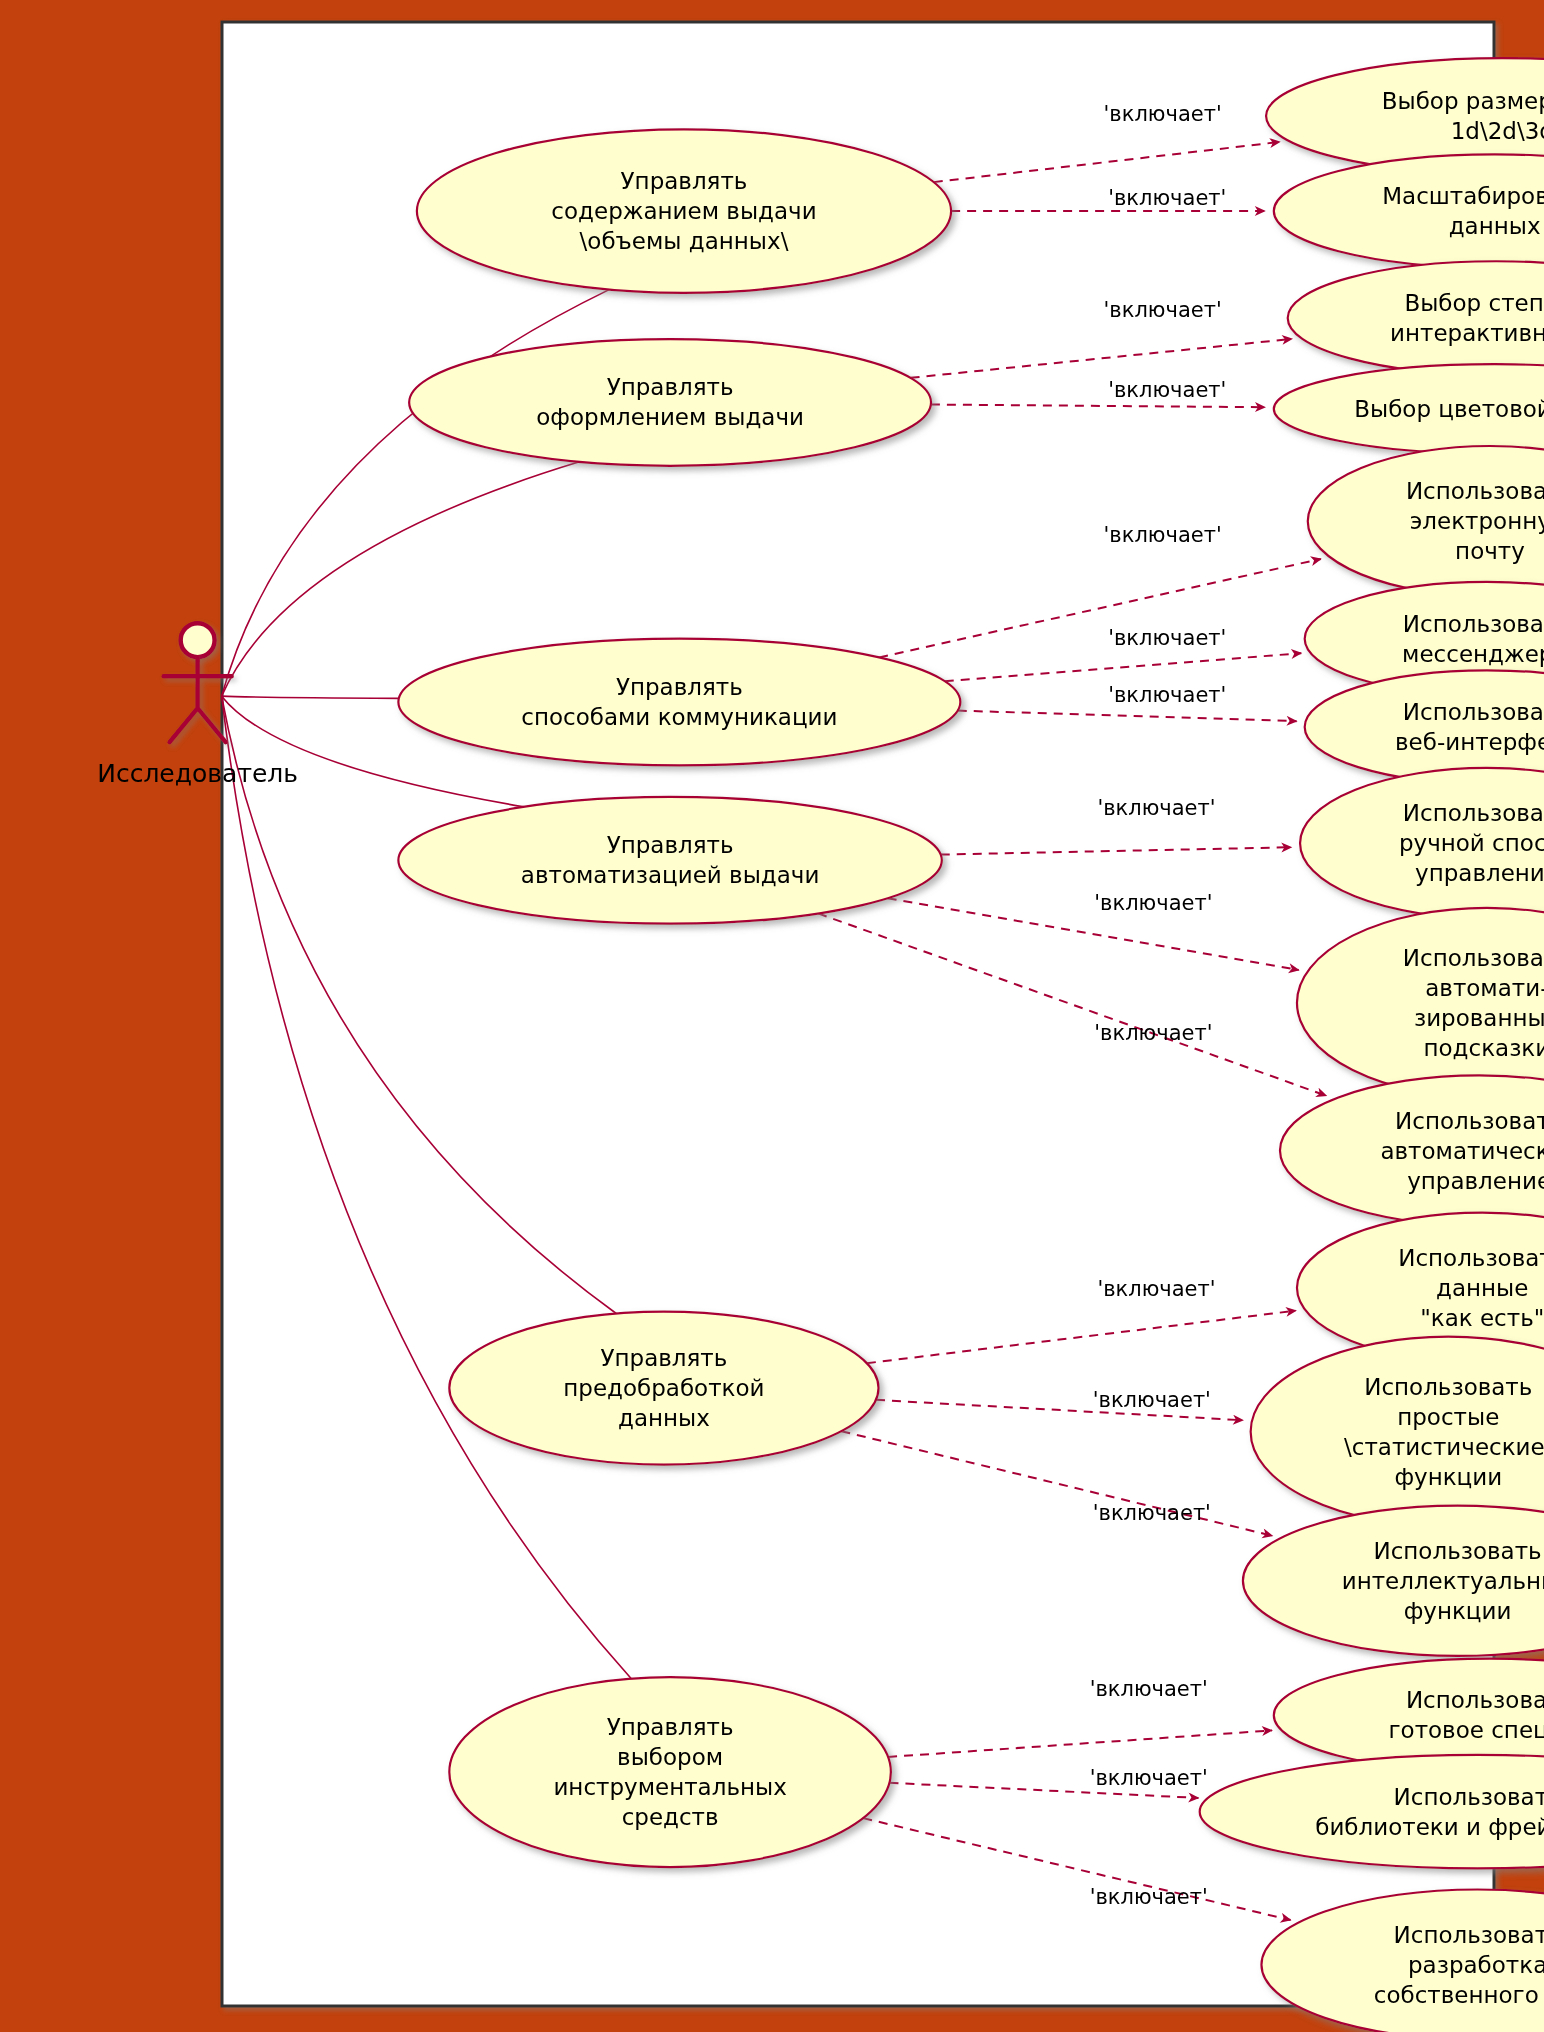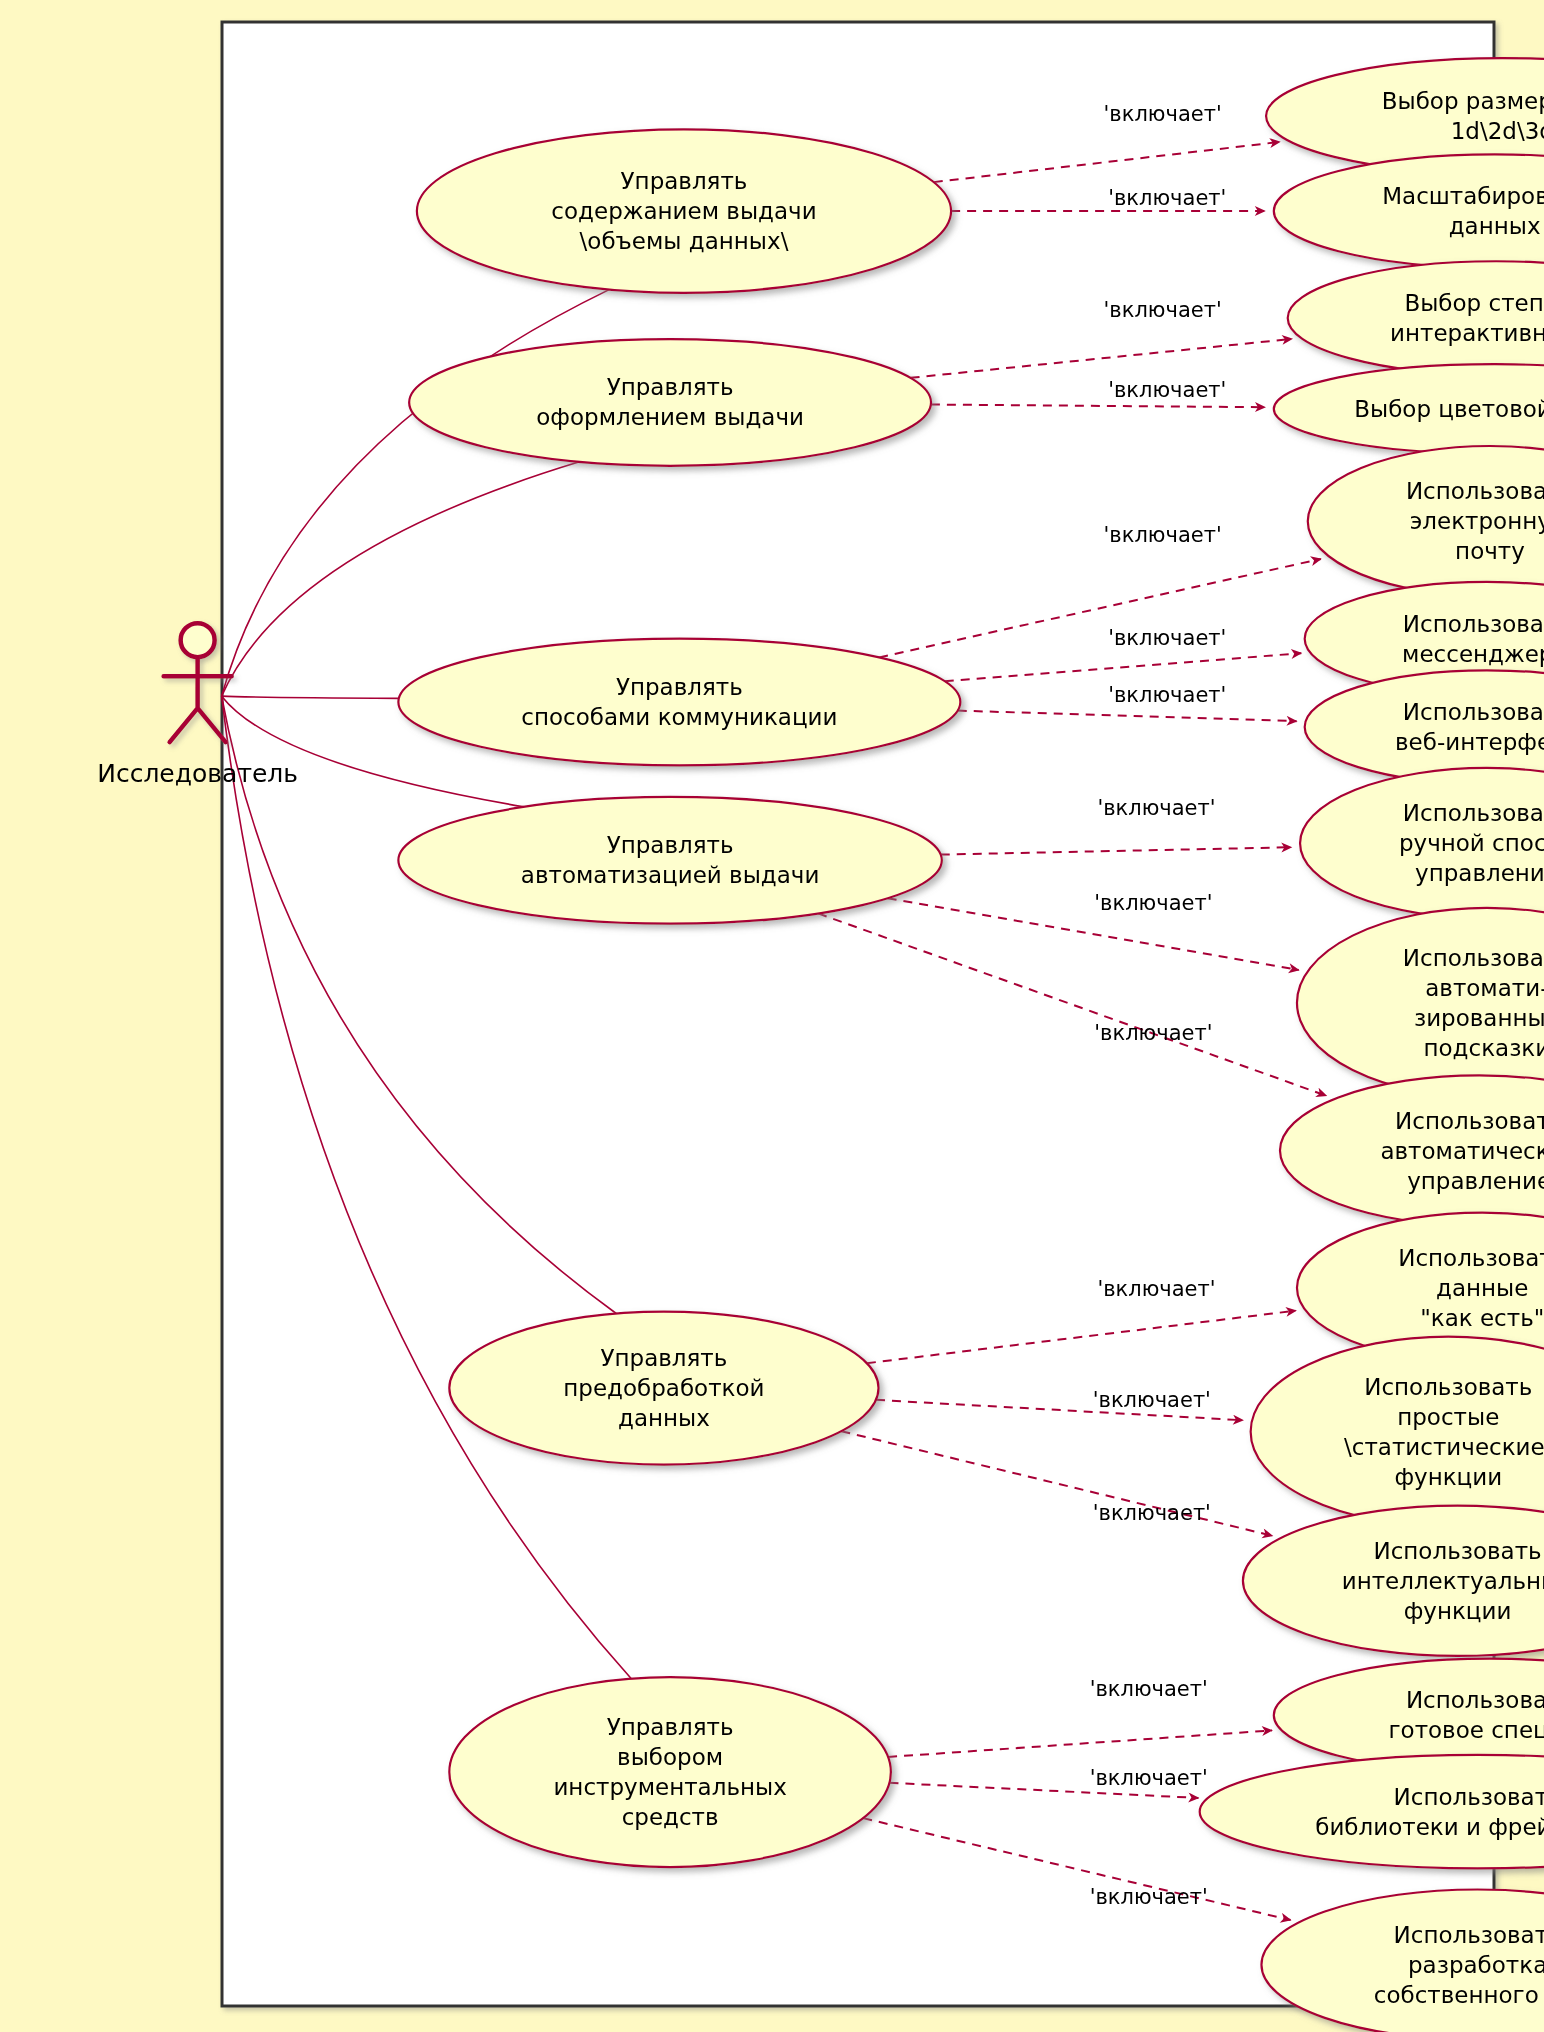--- a/index.html
+++ b/index.html
@@ -1,17 +1,17 @@
 <!DOCTYPE html>
 <html><head>
 <meta charset="utf-8">
 <style>
   html,body{margin:0;padding:0;background:#ffffff;}
   body{width:1544px;height:2032px;font-family:"DejaVu Sans",sans-serif;}
-  #stage{position:relative;width:1544px;height:2032px;overflow:hidden;background:#fef9c3;}
+  #stage{position:relative;width:1544px;height:2032px;overflow:hidden;background:#c2410c;}
   svg{display:block;}
   .uc-text{font-family:"DejaVu Sans",sans-serif;font-size:23px;fill:#000000;text-anchor:middle;}
   .link-label{font-family:"DejaVu Sans",sans-serif;font-size:21px;fill:#000000;text-anchor:middle;}
   .actor-label{font-family:"DejaVu Sans",sans-serif;font-size:25px;fill:#000000;text-anchor:middle;}
 </style>
 </head>
 <body>
 
 <div id="stage">
   <svg id="svgroot" width="1544" height="2032" viewBox="0 0 1544 2032">

